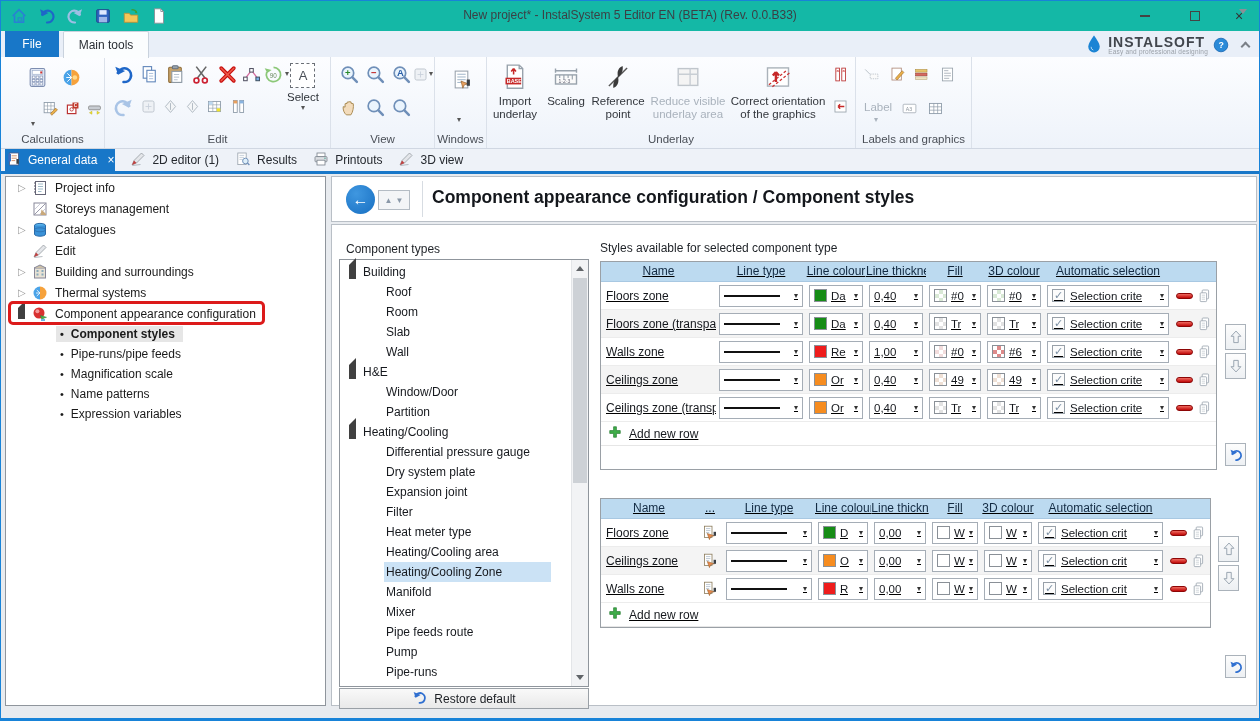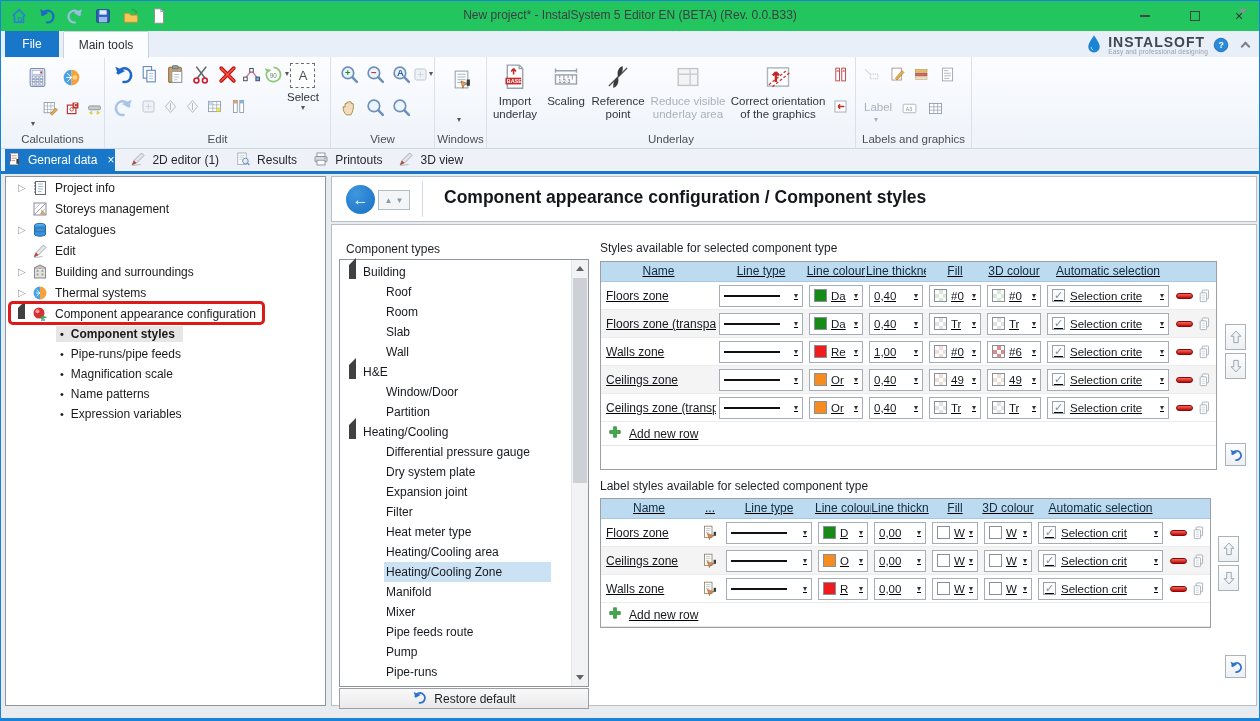--- a/index.html
+++ b/index.html
@@ -1,21 +1,21 @@
 <!DOCTYPE html>
 <html><head>
 <meta charset="utf-8">
 <style>
   html,body{margin:0;padding:0;background:#cfd4da;}
   *{box-sizing:border-box;}
   body{font-family:"Liberation Sans",sans-serif;-webkit-font-smoothing:antialiased;}
   .window{position:relative;width:1260px;height:721px;background:#e9eff8;border:1px solid #1883d8;border-bottom:3px solid #1883d8;overflow:hidden;}
 
   
-  .titlebar{position:absolute;top:0;left:0;right:0;height:30px;background:#22c55e;}
+  .titlebar{position:absolute;top:0;left:0;right:0;height:30px;background:#14b8a6;}
   .qa{position:absolute;top:5px;display:flex;align-items:center;justify-content:center;width:24px;height:20px;cursor:default;}
   .qa svg{width:18px;height:18px;}
   .title-text{position:absolute;left:0;right:0;top:7px;text-align:center;font-size:12px;color:#3c3f44;}
   .winbtn{position:absolute;top:4px;width:32px;height:22px;display:flex;align-items:center;justify-content:center;color:#333;font-size:14px;}
   .minbar{width:10px;height:2px;background:#444;}
   .maxbox{width:10px;height:10px;border:1.4px solid #444;}
 
   
   .tabsrow{position:absolute;top:30px;left:0;right:0;height:26px;}
   .file-tab{position:absolute;left:4px;top:0;width:54px;height:26px;background:#1877c8;color:#fff;font-size:12px;display:flex;align-items:center;justify-content:center;}
@@ -67,21 +67,21 @@
   .schild{height:20px;display:flex;align-items:center;padding-left:50px;font-size:12px;color:#1a1a1a;}
   .schild .hl{display:flex;align-items:center;gap:7px;padding:1px 8px 1px 4px;}
   .schild.sel .hl{background:#e6e6e6;font-weight:bold;}
   .bullet{font-size:11px;}
   .redbox{position:absolute;left:2px;top:-2px;width:257px;height:24px;border:3px solid #dc1a1a;border-radius:5px;pointer-events:none;}
 
   .rheader{position:absolute;left:330px;top:2px;width:926px;height:46px;background:#fff;border:1px solid #b9bfc6;}
   .backbtn{position:absolute;left:14px;top:8px;width:29px;height:29px;border-radius:50%;background:radial-gradient(circle at 35% 30%,#3f97e0,#176fc2);color:#fff;font-size:16px;font-weight:bold;display:flex;align-items:center;justify-content:center;}
   .chevbox{position:absolute;left:46px;top:13px;width:32px;height:20px;border:1px solid #b4bcc4;background:#f3f5f7;display:flex;align-items:center;justify-content:center;gap:3px;color:#8a98a8;font-size:8px;}
   .hsep{position:absolute;left:90px;top:4px;bottom:4px;width:1px;background:#d7dce2;}
-  .rtitle{position:absolute;left:112px;top:10px;font-size:17.5px;font-weight:bold;color:#14171c;}
+  .rtitle{position:absolute;left:100px;top:10px;font-size:17.5px;font-weight:bold;color:#14171c;}
 
   .content{position:absolute;left:330px;top:50px;width:926px;height:482px;background:#fff;border:1px solid #b9bfc6;}
   .ct-label{position:absolute;left:14px;top:17px;font-size:12px;color:#1e2227;}
   .treebox{position:absolute;left:7px;top:34px;width:250px;height:428px;border:1px solid #8f959c;background:#fff;}
   .crow{position:relative;height:20px;display:flex;align-items:center;font-size:12px;color:#16191e;white-space:nowrap;}
   .crow .l0a{margin-left:9px;margin-right:7px;}
   .crow.lvl1{padding-left:46px;}
   .hlband{position:absolute;left:44px;right:20px;top:0;bottom:0;background:#cbe2f5;}
   .crow .clbl{position:relative;}
   .vscroll{position:absolute;right:0;top:0;bottom:0;width:17px;background:#f2f3f5;border-left:1px solid #e3e5e8;}
@@ -1019,21 +1019,20 @@
             <path d="M10 19.5 L3 12 H6.8 V3 H13.2 V12 H17 Z" fill="#f2f4f6" stroke="#8a97a5" stroke-width="1.2"></path>
           </svg>
         </div>
       <div class="floatbtn sq" style="left:893px;top:218px">
           <svg viewBox="0 0 20 20">
             <path d="M4.5 8.5 C6 4.8 10.2 3 13.5 4.6 C16.8 6.2 18.2 10.2 16.6 13.5 C15.4 16 12.8 17.4 10 17.2" fill="none" stroke="#2f6fd0" stroke-width="2.4" stroke-linecap="round"></path>
             <path d="M2.2 2.5 L4.9 10.3 L11.5 6.6 Z" fill="#2f6fd0"></path>
           </svg>
         </div>
 
-      <div class="tcaption" style="left:268px;top:254px">Label styles available for selected component type</div>
       <div class="stable t2" id="table2" style="left:268px;top:273px;width:611px;height:130px">
           <div class="thead">
             <span class="hcell">Name</span>
             <span class="hcell">...</span>
             <span class="hcell">Line type</span>
             <span class="hcell">Line colour</span>
             <span class="hcell">Line thickn</span>
             <span class="hcell">Fill</span>
             <span class="hcell">3D colour</span>
             <span class="hcell">Automatic selection</span>

